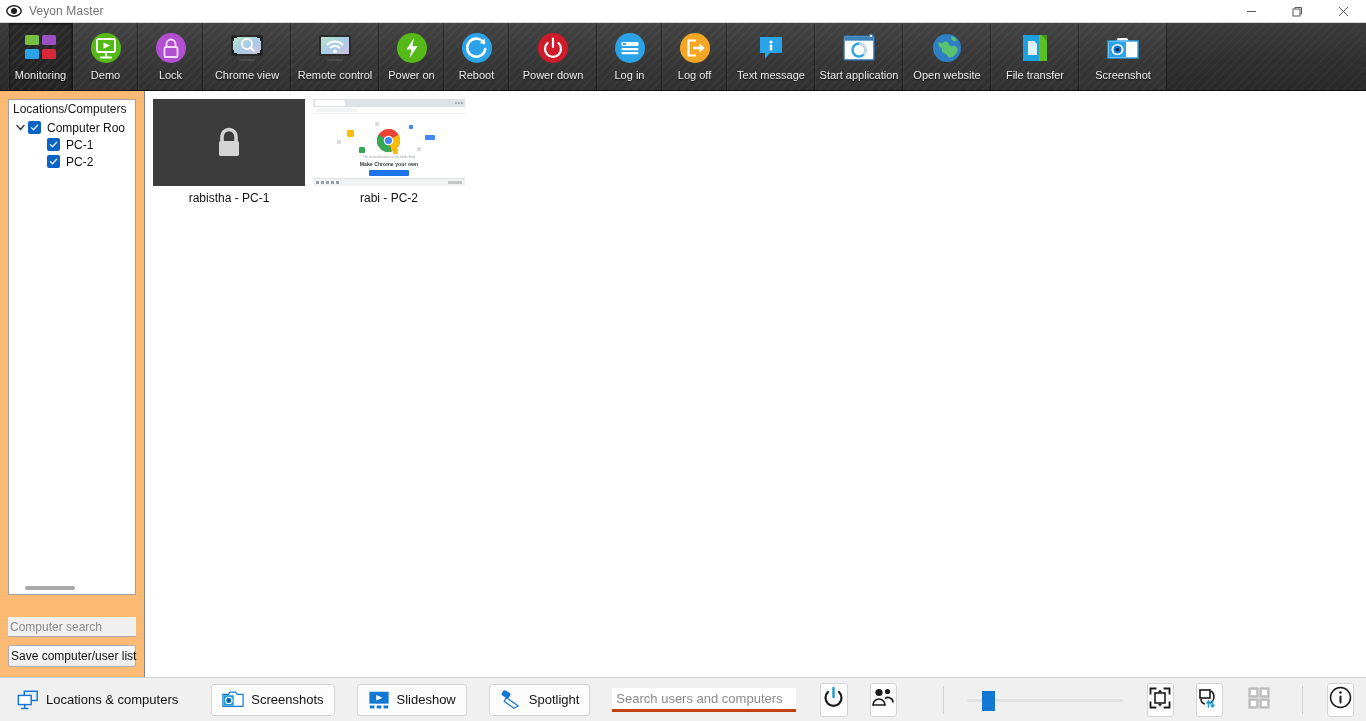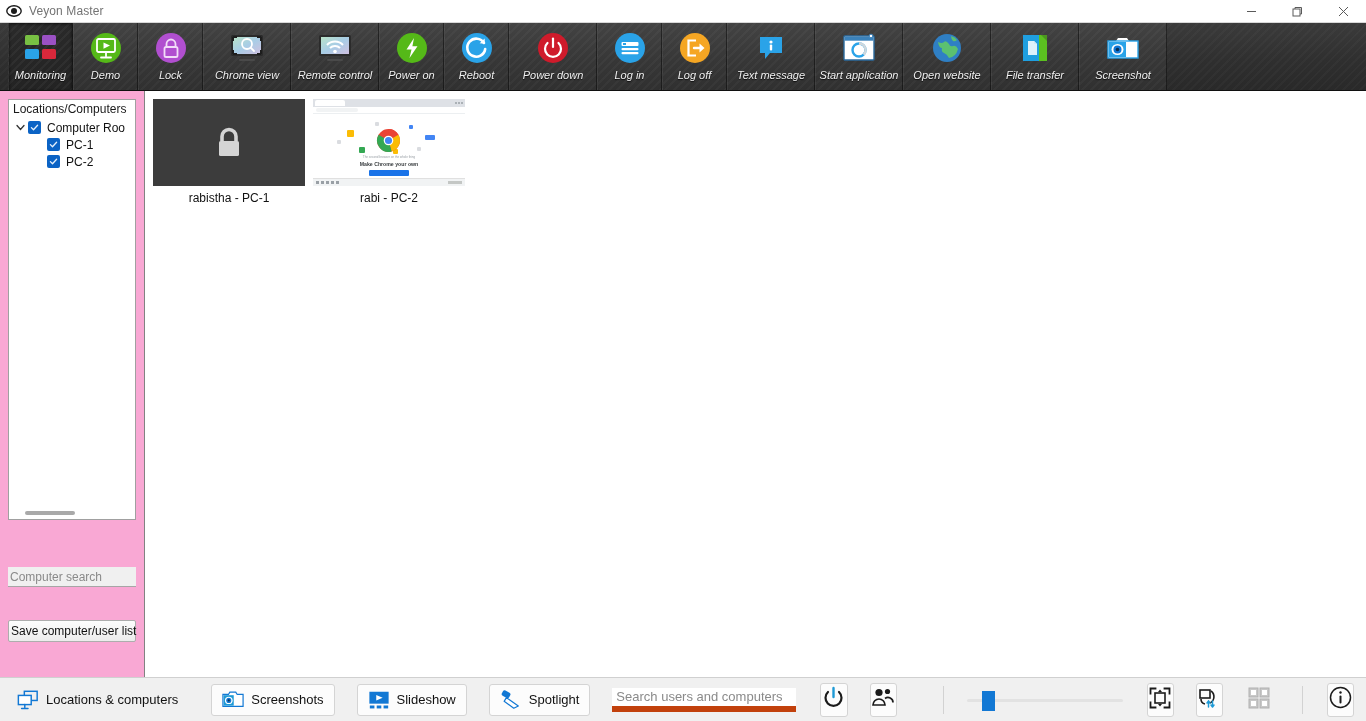--- a/index.html
+++ b/index.html
@@ -42,31 +42,30 @@
   .tool.active{
     background:
       repeating-linear-gradient(135deg, rgba(255,255,255,.045) 0 2px, rgba(0,0,0,0) 2px 6px),
       linear-gradient(#2a2a2a,#232323);
     box-shadow: inset 0 1px 3px rgba(0,0,0,.65);
   }
   .tool .ic{ width:38px;height:38px; display:flex;align-items:center;justify-content:center; }
   .tool .lbl{
     font-size:11px; color:#f0f0f0; margin-top:2px; white-space:nowrap;
     text-shadow:0 1px 1px rgba(0,0,0,.85);
-    font-style:italic;
   }
   .tb-fill{ flex:1 1 auto; }
 
   
   .body{ flex:1 1 auto; display:flex; min-height:0; background:#f0f0f0; }
 
   
   .sidebar{
-    width:145px; flex:0 0 145px; background:#f9a8d4; display:flex; flex-direction:column;
-    padding:8px 8px 0 8px; border-right:1px solid #828282;gap:25px;
+    width:145px; flex:0 0 145px; background:#fdba74; display:flex; flex-direction:column;
+    padding:8px 8px 0 8px; border-right:1px solid #828282;
   }
   .tree{
     flex:1 1 auto; background:#ffffff; border:1px solid #a0a0a0; position:relative;
     overflow:hidden; min-height:0;
   }
   .tree-head{
     font-size:12px; color:#1a1a1a; padding:2px 4px 3px 4px; white-space:nowrap; overflow:hidden;
   }
   .tnode{ display:flex; align-items:center; height:17px; padding-left:3px; font-size:12px; color:#111; white-space:nowrap; }
   .tnode.child{ padding-left:38px; }
@@ -122,21 +121,21 @@
     display:flex; align-items:center; padding:0 6px; gap:16px;
   }
   .sbtn{
     height:32px; display:flex; align-items:center; gap:7px; padding:0 10px;
     background:#fcfcfc; border:1px solid #d4d4d4; border-radius:3px; margin-right:6px;
     font-size:13px; color:#111; cursor:pointer; white-space:nowrap;
   }
   .sbtn.plain{ background:transparent; border:1px solid transparent; }
   .sbtn .ic{ width:22px;height:22px;display:flex;align-items:center;justify-content:center; }
   .usearch{
-    width:222px; height:24px; background:#fff; border:none; border-bottom:6px solid #c2410c;
+    width:222px; height:24px; background:#fff; border:none; border-bottom:3px solid #c2410c;
     font-size:13px; color:#4c1d95; padding:0 4px; outline:none; margin-right:8px;
   }
   .usearch::placeholder{ color:#8a8a8a; }
   .iconbtn{
     width:36px;height:34px; display:flex;align-items:center;justify-content:center;
     background:#fcfcfc;border:1px solid #d4d4d4;border-radius:3px;margin-right:6px;cursor:pointer;
   }
   .iconbtn.flat{ background:transparent; border:1px solid transparent; }
   .sb-sep{ width:1px;height:28px;background:#d2d2d2;margin:0 8px; }
   .spacer{ flex:1 1 auto; }

